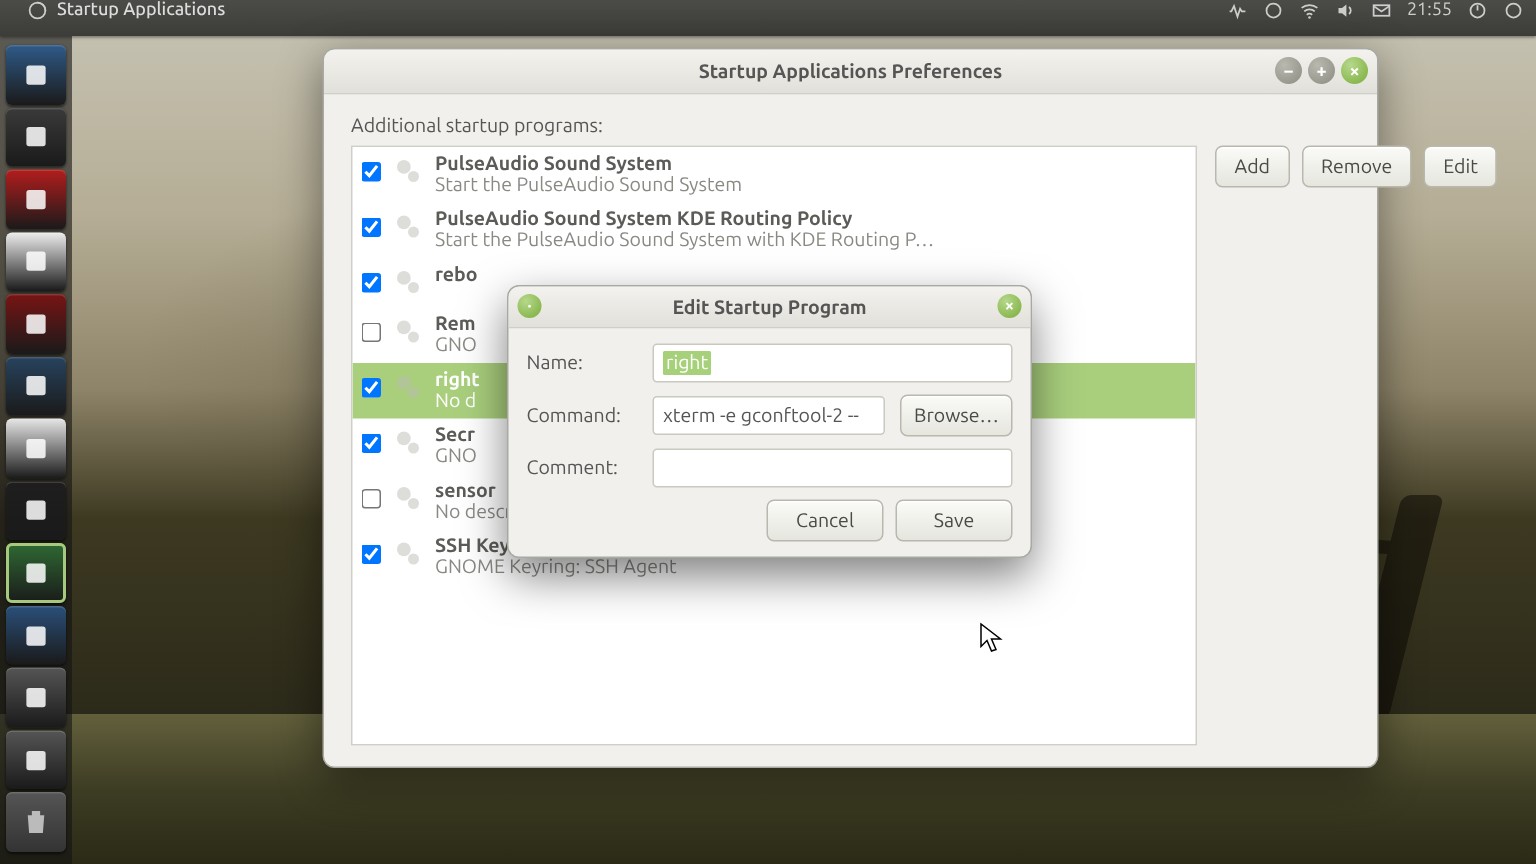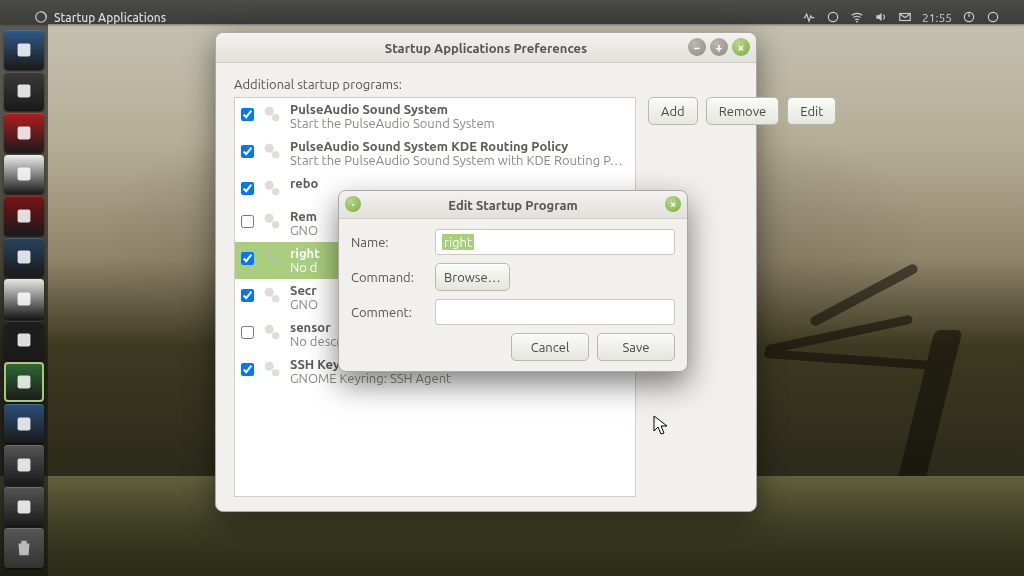--- a/index.html
+++ b/index.html
@@ -25,22 +25,22 @@
 .tree .trunk { position:absolute; right:30px; bottom:0; width:28px; height:150px; background:#0d0b06; transform:skewX(-14deg); border-radius:6px;}
 .tree .br1 { position:absolute; right:50px; top:30px; width:120px; height:10px; background:#0d0b06; transform:rotate(-28deg); border-radius:5px;}
 .tree .br2 { position:absolute; right:60px; top:70px; width:150px; height:9px; background:#0d0b06; transform:rotate(-12deg); border-radius:5px;}
 .tree .br3 { position:absolute; right:40px; top:95px; width:170px; height:9px; background:#0d0b06; transform:rotate(4deg); border-radius:5px;}
 .grass {position:absolute; left:0; right:0; bottom:0; height:100px;
   background:linear-gradient(to top,#2a2a16,#3d3d24,#63603c);
   z-index:0;}
 .topbar {
   position: absolute; top:0; left:0; right:0; height:24px;
   background: linear-gradient(to bottom,#4b4b47,#3c3c38);
-  color:#ddd; display:flex; align-items:flex-end;
-  font-size:12px; padding:0 24px; z-index:5;
+  color:#ddd; display:flex; align-items:flex-start;
+  font-size:12px; padding:0 8px; z-index:5;
   box-shadow:0 1px 2px rgba(0,0,0,.4);
 }
 .topbar .title { margin-left:6px; font-weight:500;}
 .topbar .spacer { flex:1;}
 .topbar .ticon { margin-left:10px; opacity:.9; display:inline-flex; align-items:center;}
 .topbar svg { width:14px; height:14px; fill:#dcdcdc;}
 .dock {
   position:absolute; left:0; top:24px; bottom:0; width:48px;
   background:rgba(20,20,20,.6); z-index:4;
   display:flex; flex-direction:column; align-items:center; padding-top:6px; gap:2px;
@@ -55,21 +55,21 @@
 .dock-item.active { outline:2px solid #a7c97f; outline-offset:-2px;}
 .dock-item svg{width:22px;height:22px;}
 .dock-trash{margin-top:auto;margin-bottom:8px;}
 .window {
   position:absolute; z-index:6;
   background:#f1f0ec;
   border:1px solid #a9a9a3;
   border-radius:8px;
   box-shadow:0 8px 30px rgba(0,0,0,.45);
 }
-.main-win { left:215px; top:32px; width:542px; height:480px;}
+.main-win { left:215px; top:32px; width:704px; height:480px;}
 .titlebar {
   height:30px; display:flex; align-items:center; justify-content:center;
   background:linear-gradient(to bottom,#f3f2ee,#e1e0da);
   border-bottom:1px solid #cfcfc7;
   border-radius:8px 8px 0 0; position:relative;
   font-weight:bold; color:#555;
 }
 .titlebar .wcontrols{position:absolute; right:6px; top:5px; display:flex; gap:4px;}
 .wbtn{width:18px;height:18px;border-radius:50%;display:flex;align-items:center;justify-content:center;font-size:12px;color:#fff;cursor:pointer;}
 .wbtn.min{background:radial-gradient(circle at 35% 30%,#b9b9b0,#8b8b82);}
@@ -376,20 +376,21 @@
   </div>
   <div class="dlg-body">
     <div class="frow">
       <label>Name:</label>
       <div class="inp sel" style="display:flex;align-items:center;">
         <span class="seltxt">right</span>
       </div>
     </div>
     <div class="frow">
       <label>Command:</label>
+      <input class="inp" style="min-width: 0px;" value="xterm -e gconftool-2 --">
       <button class="btn" style="padding:0 8px;">Browse…</button>
     </div>
     <div class="frow">
       <label>Comment:</label>
       <input class="inp" value="" style="">
     </div>
     <div class="dlg-foot">
       <button class="btn" style="width:78px;">Cancel</button>
       <button class="btn" style="width:78px;">Save</button>
     </div>

